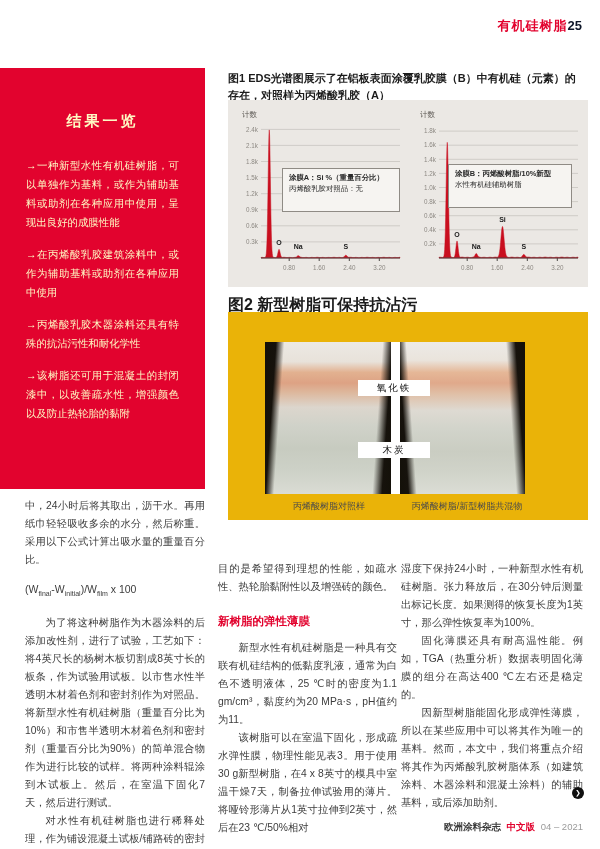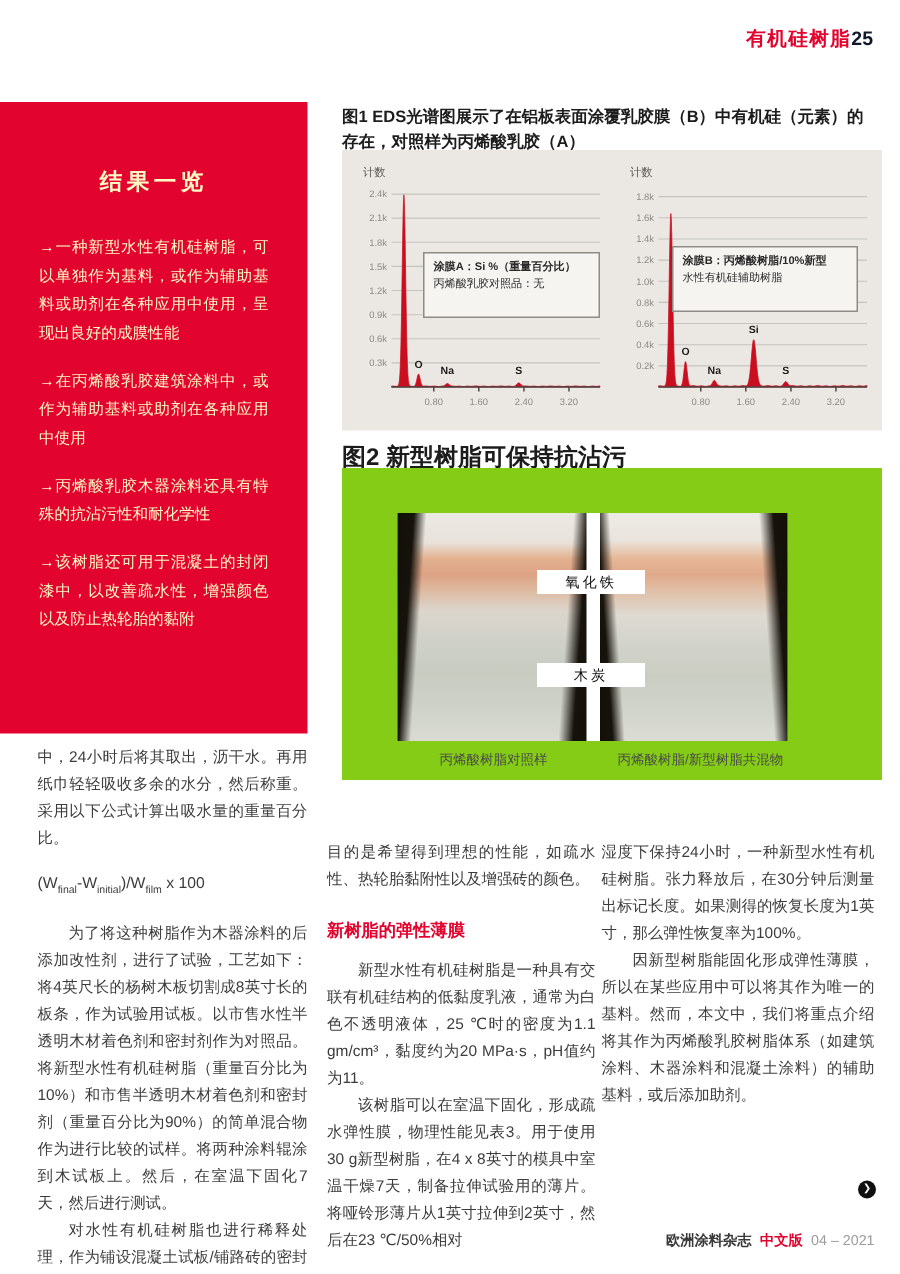--- a/index.html
+++ b/index.html
@@ -34,21 +34,21 @@
   .grid{stroke:#c6c3be;stroke-width:.75;}
   .axis{stroke:#4a4744;stroke-width:1;}
   .spec{stroke-width:.5;}
   .ytick{font-size:6.3px;fill:#8d8983;text-anchor:end;}
   .xtick{font-size:6.3px;fill:#8d8983;text-anchor:middle;}
   .pk{font-size:7px;font-weight:bold;fill:#1a1a1a;text-anchor:middle;}
   .ylab{font-size:7.5px;fill:#5a5651;}
 
   
   #fig2-cap{position:absolute;left:228px;top:295px;font-size:16px;font-weight:bold;color:#1c1c1c;}
-  #fig2{position:absolute;left:228px;top:312px;width:360px;height:208px;background:#84cc16;}
+  #fig2{position:absolute;left:228px;top:312px;width:360px;height:208px;background:#eab308;}
   .photo{position:absolute;top:30px;height:152px;}
   #photoL{left:37px;width:128px;background:
     linear-gradient(94deg,#131008 0%,#16120c 8%,rgba(22,18,12,0) 14%,rgba(22,18,12,0) 85%,#16120c 92%,#131008 100%),
     linear-gradient(180deg,#ece9e4 0%,#e8e2da 13%,#e2b190 20%,#dda284 27%,#ddb79c 33%,#dcd6cd 43%,#d0d2c9 55%,#c7cbc0 70%,#cdd1c7 84%,#dadcd4 100%);}
   #photoR{left:171px;width:126px;background:
     linear-gradient(86deg,#131008 0%,#16120c 7%,rgba(22,18,12,0) 13%,rgba(22,18,12,0) 86%,#16120c 93%,#131008 100%),
     linear-gradient(180deg,#edeae6 0%,#eae4dc 12%,#e5b797 20%,#e0a98b 27%,#e0bfa6 34%,#dedad2 45%,#d2d4cb 57%,#cacdc2 72%,#d0d3c9 85%,#dbddd5 100%);}
   .gapstrip{position:absolute;left:163px;top:30px;width:9px;height:152px;background:#ffffff;}
   .stain{position:absolute;left:130px;width:72px;height:16px;background:#ffffff;display:flex;
     align-items:center;justify-content:center;font-size:9.5px;color:#111;letter-spacing:2px;}
@@ -196,20 +196,21 @@
 
 <div class="col" id="col2">
   <p>目的是希望得到理想的性能，如疏水性、热轮胎黏附性以及增强砖的颜色。</p>
   <p class="h-red">新树脂的弹性薄膜</p>
   <p class="ind">新型水性有机硅树脂是一种具有交联有机硅结构的低黏度乳液，通常为白色不透明液体，25 ℃时的密度为1.1 gm/cm³，黏度约为20 MPa·s，pH值约为11。</p>
   <p class="ind">该树脂可以在室温下固化，形成疏水弹性膜，物理性能见表3。用于使用30 g新型树脂，在4 x 8英寸的模具中室温干燥7天，制备拉伸试验用的薄片。将哑铃形薄片从1英寸拉伸到2英寸，然后在23 ℃/50%相对</p>
 </div>
 
 <div class="col" id="col3">
   <p>湿度下保持24小时，一种新型水性有机硅树脂。张力释放后，在30分钟后测量出标记长度。如果测得的恢复长度为1英寸，那么弹性恢复率为100%。</p>
+  <p class="ind">固化薄膜还具有耐高温性能。例如，TGA（热重分析）数据表明固化薄膜的组分在高达400 ℃左右还是稳定的。</p>
   <p class="ind">因新型树脂能固化形成弹性薄膜，所以在某些应用中可以将其作为唯一的基料。然而，本文中，我们将重点介绍将其作为丙烯酸乳胶树脂体系（如建筑涂料、木器涂料和混凝土涂料）的辅助基料，或后添加助剂。</p>
 </div>
 
 <div id="cont">❯</div>
 
 <div id="footer">
   <span class="j">欧洲涂料杂志</span>
   <span class="e">中文版</span>
   <span class="i">04 – 2021</span>
 </div>

